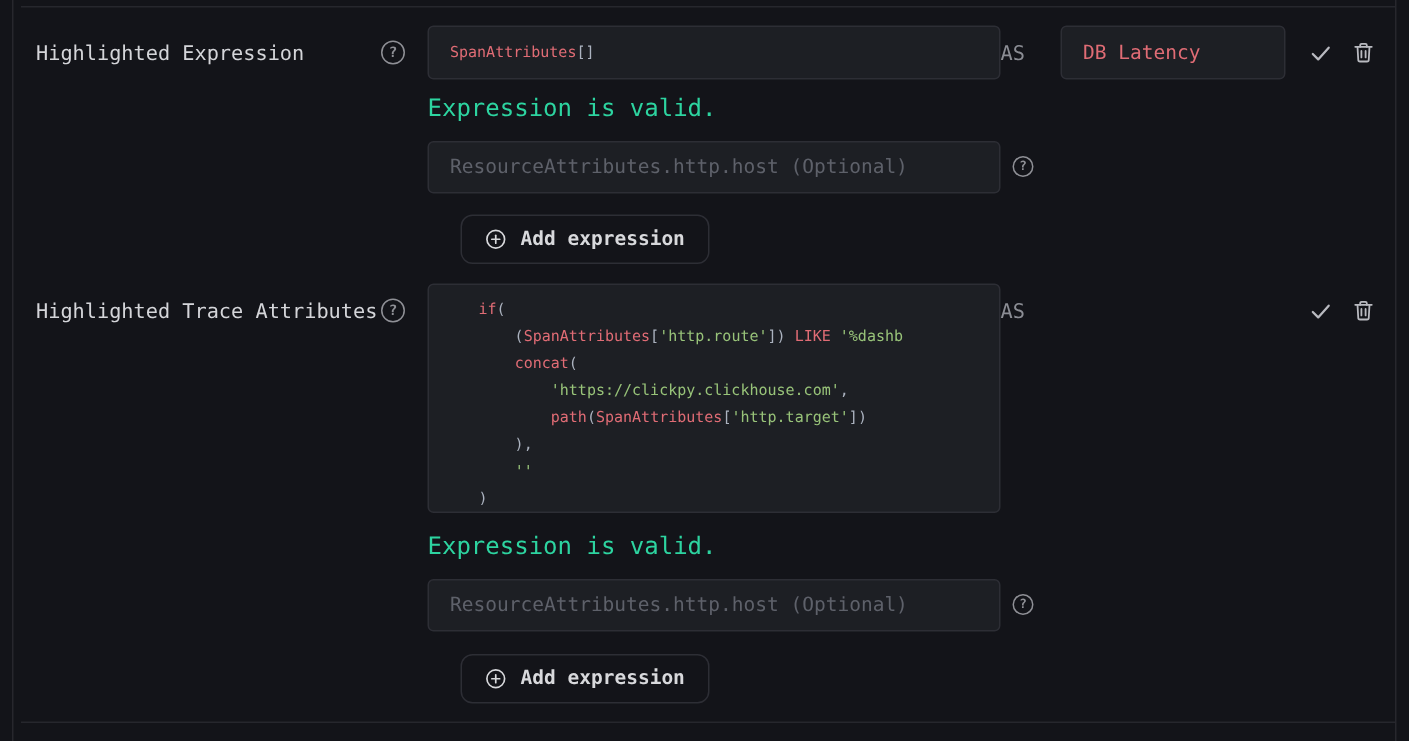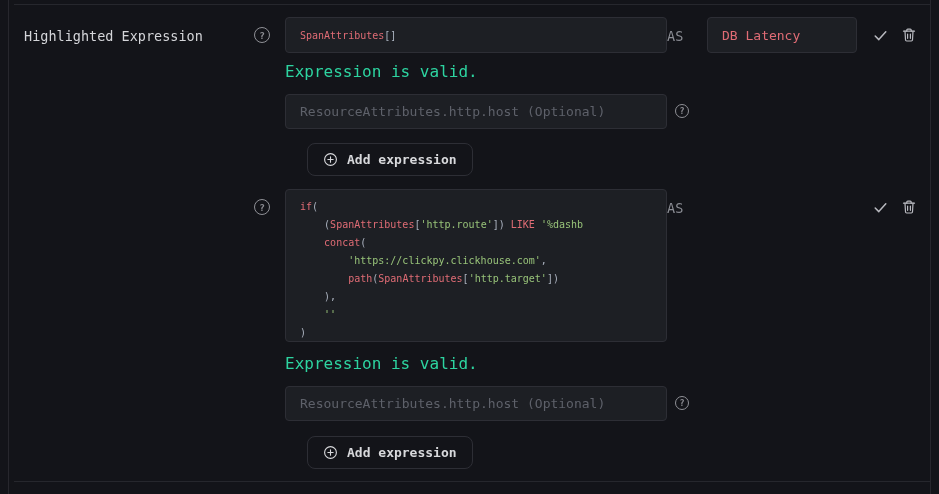--- a/index.html
+++ b/index.html
@@ -28,21 +28,21 @@
   }
   .help-icon.small { width:14px; height:14px; font-size:8.5px; }
 
   .code-box {
     position:absolute; left:285px; width:382px;
     background:var(--input-bg); border:1px solid var(--input-border); border-radius:4px;
     overflow:hidden; font-size:10px; white-space:pre; cursor:text;
   }
   .code-box.single { height:36px; display:flex; align-items:center; padding-left:14px; }
   .code-box.multi { height:153px; padding:8px 0 0 14px; line-height:18px; }
-  .code-box.multi > div { white-space:pre; }
+  .code-box.multi > div { white-space:pre;margin-left:19px; }
 
   .as-label { position:absolute; left:667px; color:var(--muted-text); font-size:13.5px; }
 
   .alias-input {
     position:absolute; left:707px; width:150px; height:36px;
     background:var(--input-bg); border:1px solid var(--input-border); border-radius:4px;
     color:var(--code-keyword); font-size:13px; padding:0 12px 0 14px;
     font-family:"DejaVu Sans Mono","Liberation Mono",monospace; outline:none;
   }
 
@@ -111,20 +111,21 @@
     <span>
       <svg width="15" height="15" viewBox="0 0 16 16" fill="none" stroke="currentColor" stroke-width="1.2" stroke-linecap="round">
         <circle cx="8" cy="8" r="6.3"></circle>
           <path d="M8 5.2v5.6"></path>
           <path d="M5.2 8h5.6"></path>
       </svg>
     </span>
     <span>Add expression</span>
   </button>
 
+  <div class="row-label" style="top:200px">Highlighted Trace Attributes</div>
   <div class="help-icon" style="left:254px; top:199px">?</div>
 
   <div class="code-box multi" style="top:189px"><div><span style="color: rgb(224, 108, 117);">if</span><span style="color: rgb(171, 178, 191);">(</span></div><div><span style="color: rgb(171, 178, 191);">    (</span><span style="color: rgb(224, 108, 117);">SpanAttributes</span><span style="color: rgb(171, 178, 191);">[</span><span style="color: rgb(152, 195, 121);">'http.route'</span><span style="color: rgb(171, 178, 191);">]) </span><span style="color: rgb(224, 108, 117);">LIKE</span><span style="color: rgb(171, 178, 191);"> </span><span style="color: rgb(152, 195, 121);">'%dashb</span></div><div><span style="color: rgb(171, 178, 191);">    </span><span style="color: rgb(224, 108, 117);">concat</span><span style="color: rgb(171, 178, 191);">(</span></div><div><span style="color: rgb(171, 178, 191);">        </span><span style="color: rgb(152, 195, 121);">'https://clickpy.clickhouse.com'</span><span style="color: rgb(171, 178, 191);">,</span></div><div><span style="color: rgb(171, 178, 191);">        </span><span style="color: rgb(224, 108, 117);">path</span><span style="color: rgb(171, 178, 191);">(</span><span style="color: rgb(224, 108, 117);">SpanAttributes</span><span style="color: rgb(171, 178, 191);">[</span><span style="color: rgb(152, 195, 121);">'http.target'</span><span style="color: rgb(171, 178, 191);">])</span></div><div><span style="color: rgb(171, 178, 191);">    ),</span></div><div><span style="color: rgb(171, 178, 191);">    </span><span style="color: rgb(152, 195, 121);">''</span></div><div><span style="color: rgb(171, 178, 191);">)</span></div></div>
 
   <div class="as-label" style="top:200px">AS</div>
 
   <button class="icon-btn" style="left:871px; top:198px">
     <svg width="15" height="15" viewBox="0 0 15 15">
         <path d="M2.2 8l3.6 3.6L12.8 3.8" fill="none" stroke="currentColor" stroke-width="1.5" stroke-linecap="round" stroke-linejoin="round"></path>
       </svg>

